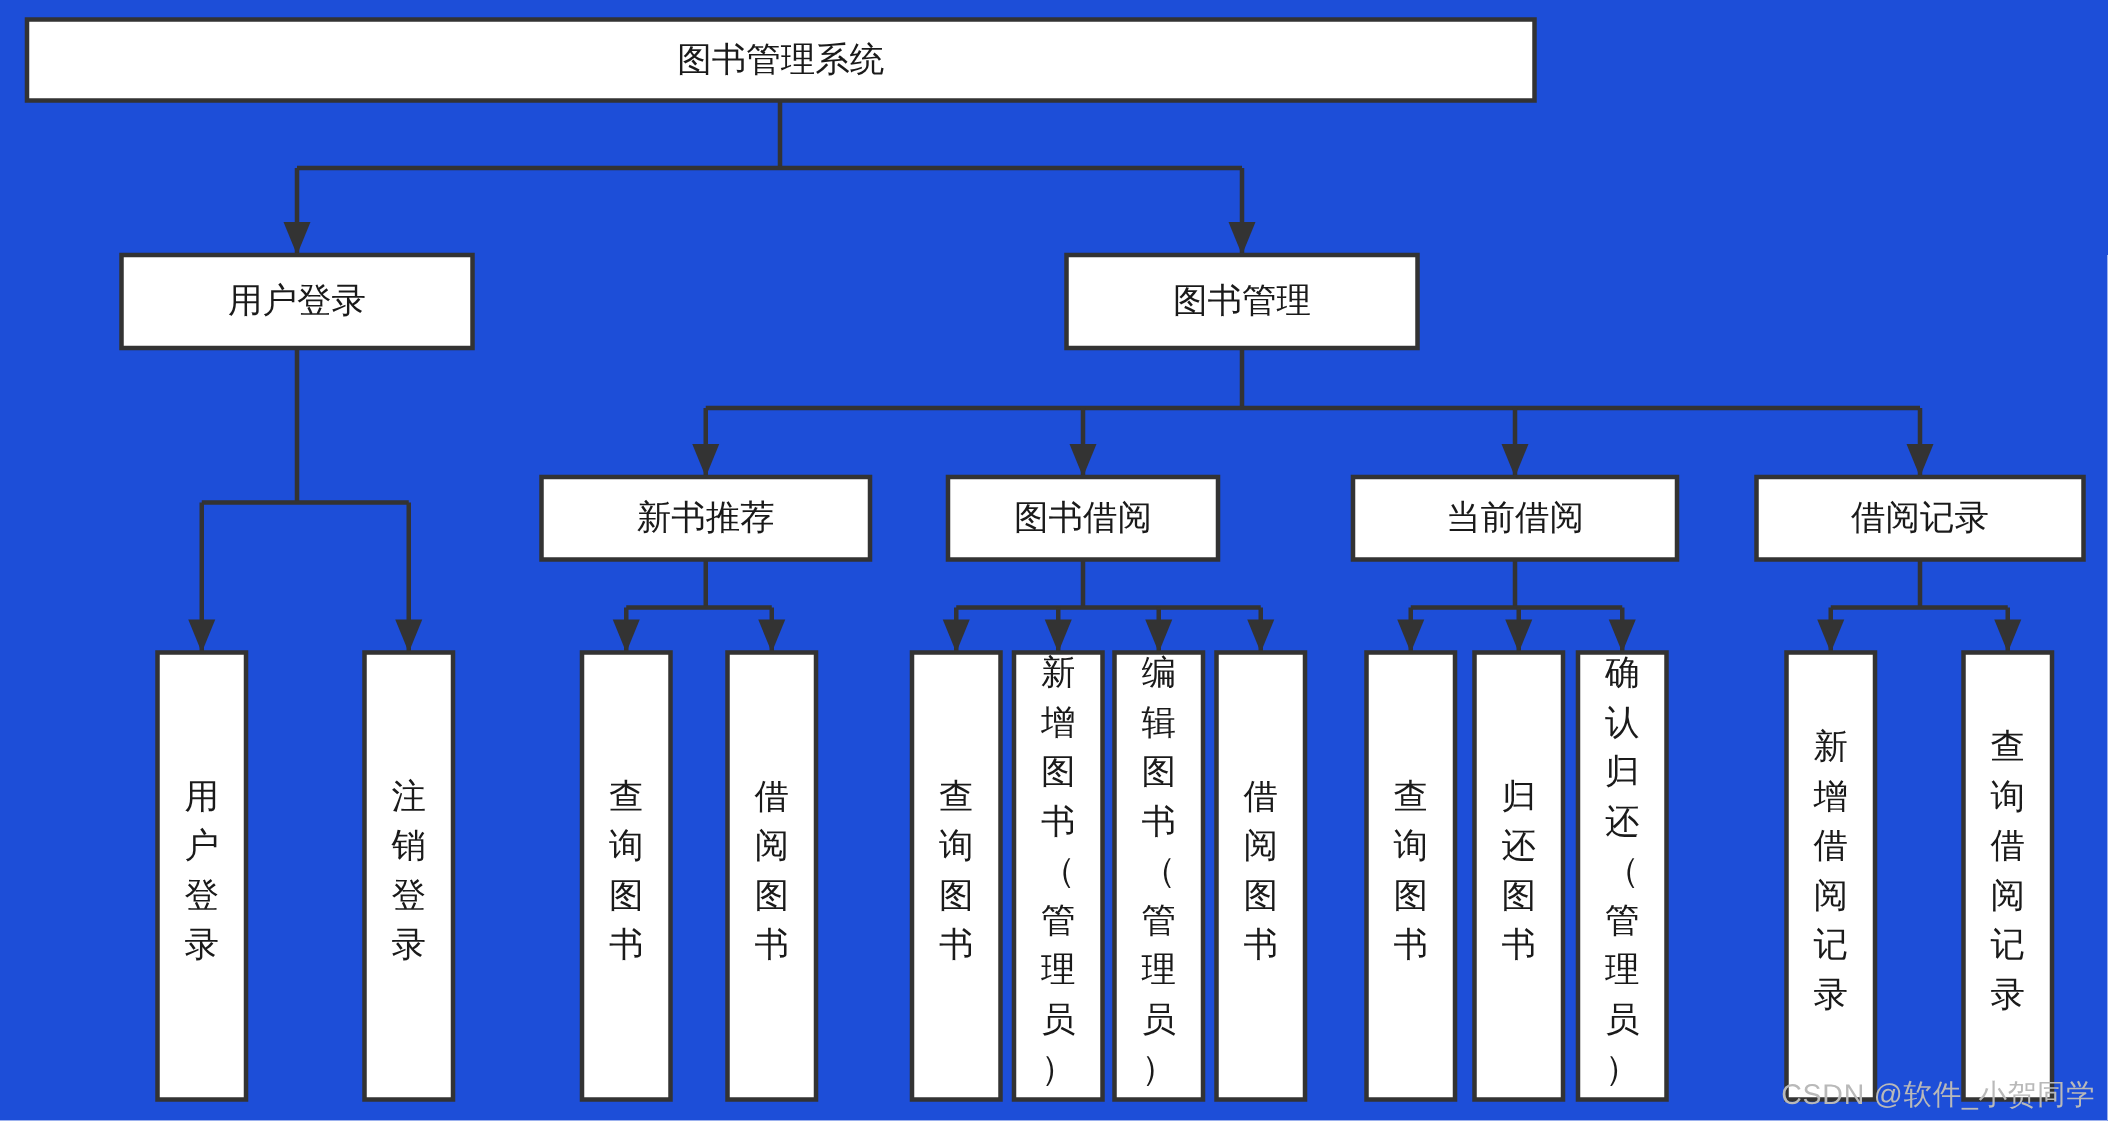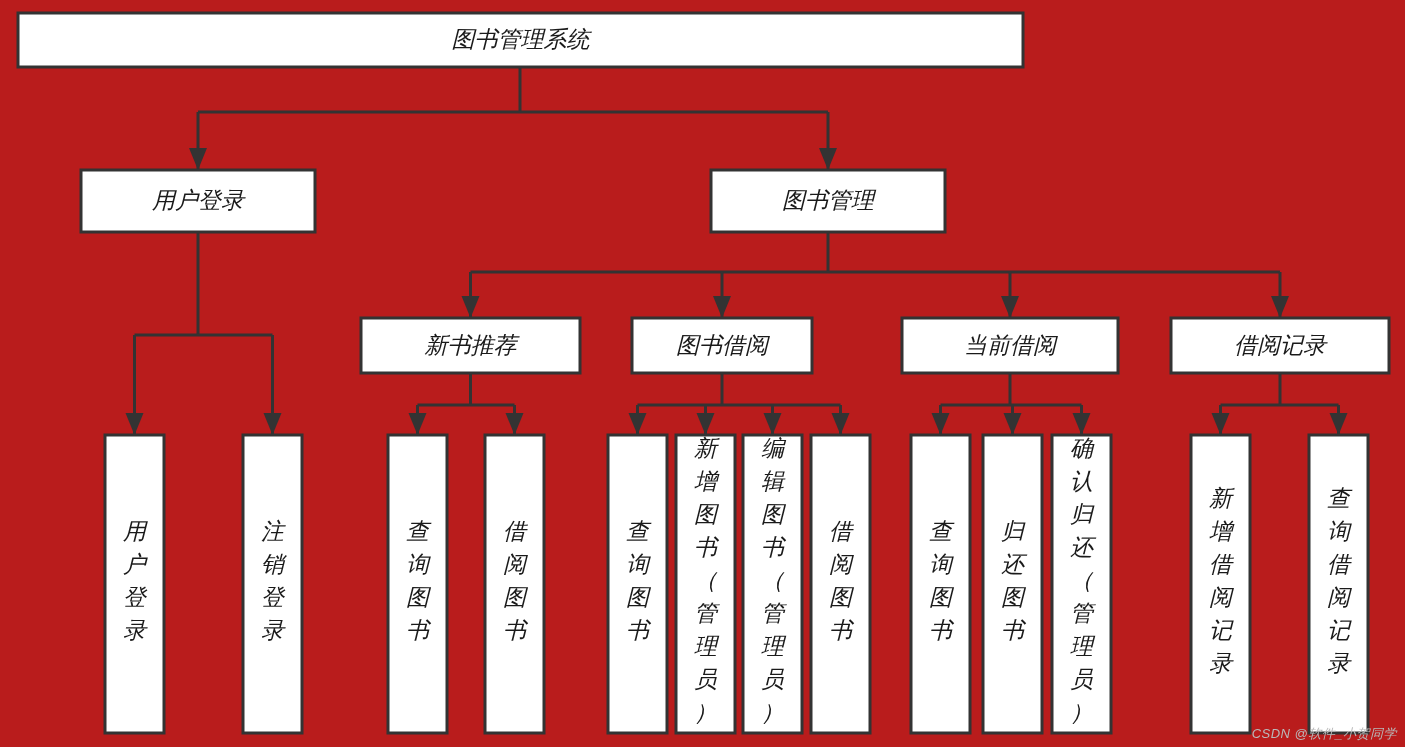--- a/index.html
+++ b/index.html
@@ -8,23 +8,22 @@
     padding: 0;
     background: #ffffff;
   }
   body {
     font-family: "Liberation Sans", "DejaVu Sans", sans-serif;
   }
   #diagram-root {
     position: relative;
     width: 1405px;
     height: 747px;
-    background: #b91c1c;
+    background: #1d4ed8;
     overflow: hidden;
-    font-style: italic;
   }
   svg#tree-canvas {
     position: absolute;
     left: 0;
     top: 0;
     width: 1405px;
     height: 747px;
     display: block;
   }
   .node-box {
@@ -53,21 +52,21 @@
     fill: #1a1a1a;
     font-family: "Liberation Sans", "DejaVu Sans", sans-serif;
     font-size: 23px;
     text-anchor: middle;
   }
   .watermark {
     position: absolute;
     right: 8px;
     bottom: 4px;
     color: #b9b9b9;
-    font-size: 13px;
+    font-size: 19px;
     font-family: "Liberation Sans", "DejaVu Sans", sans-serif;
     white-space: nowrap;
     letter-spacing: 0.5px;
     pointer-events: none;
   }
 </style>
 </head>
 <body>
 
 <div id="diagram-root">

